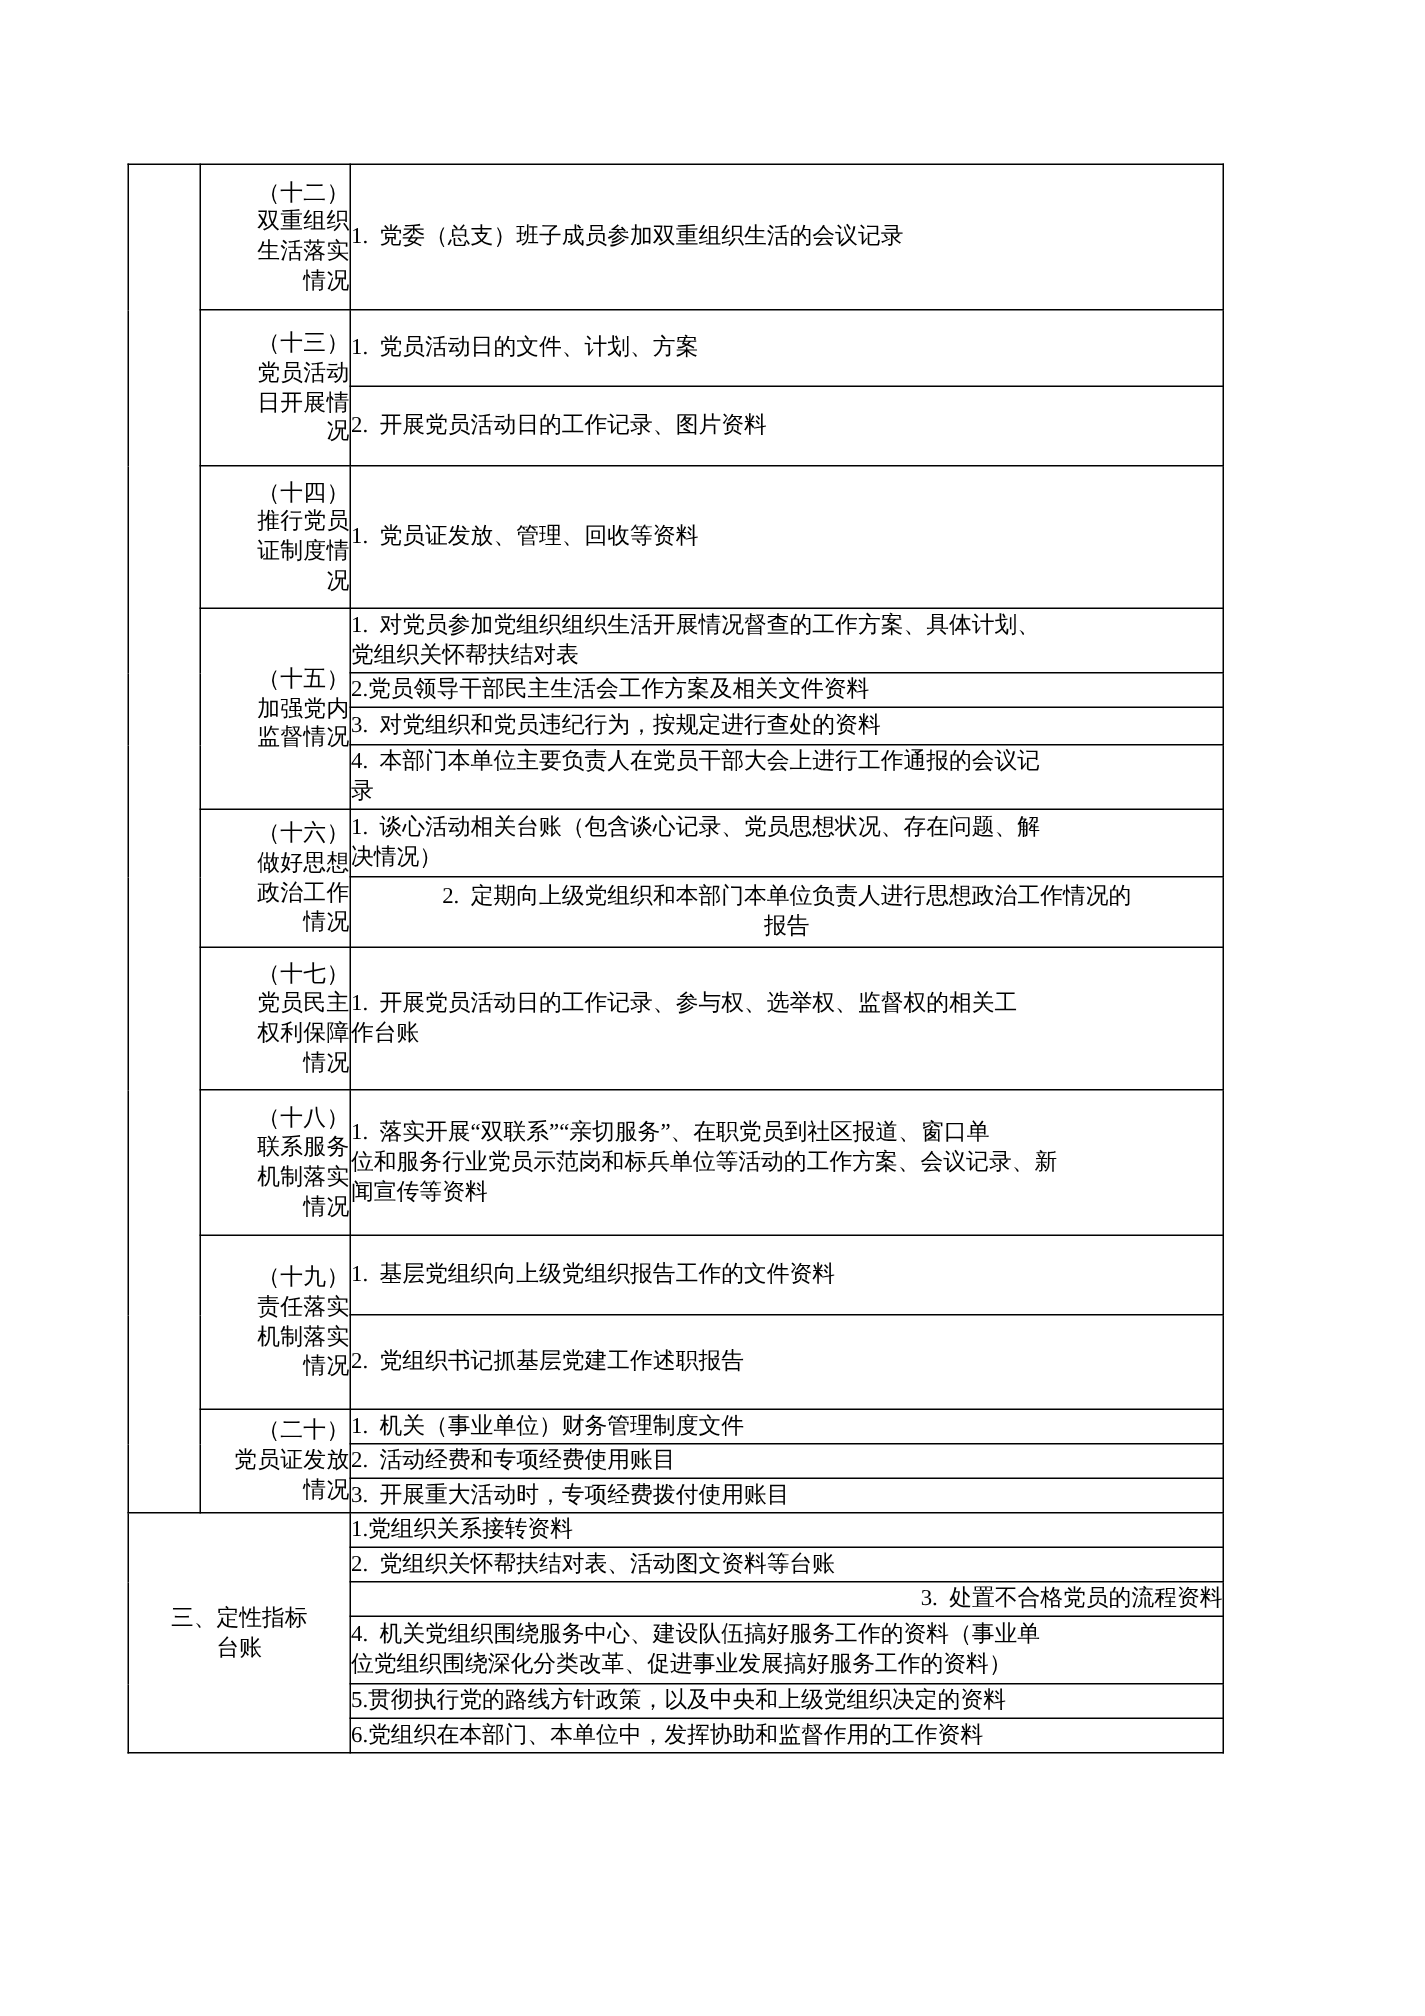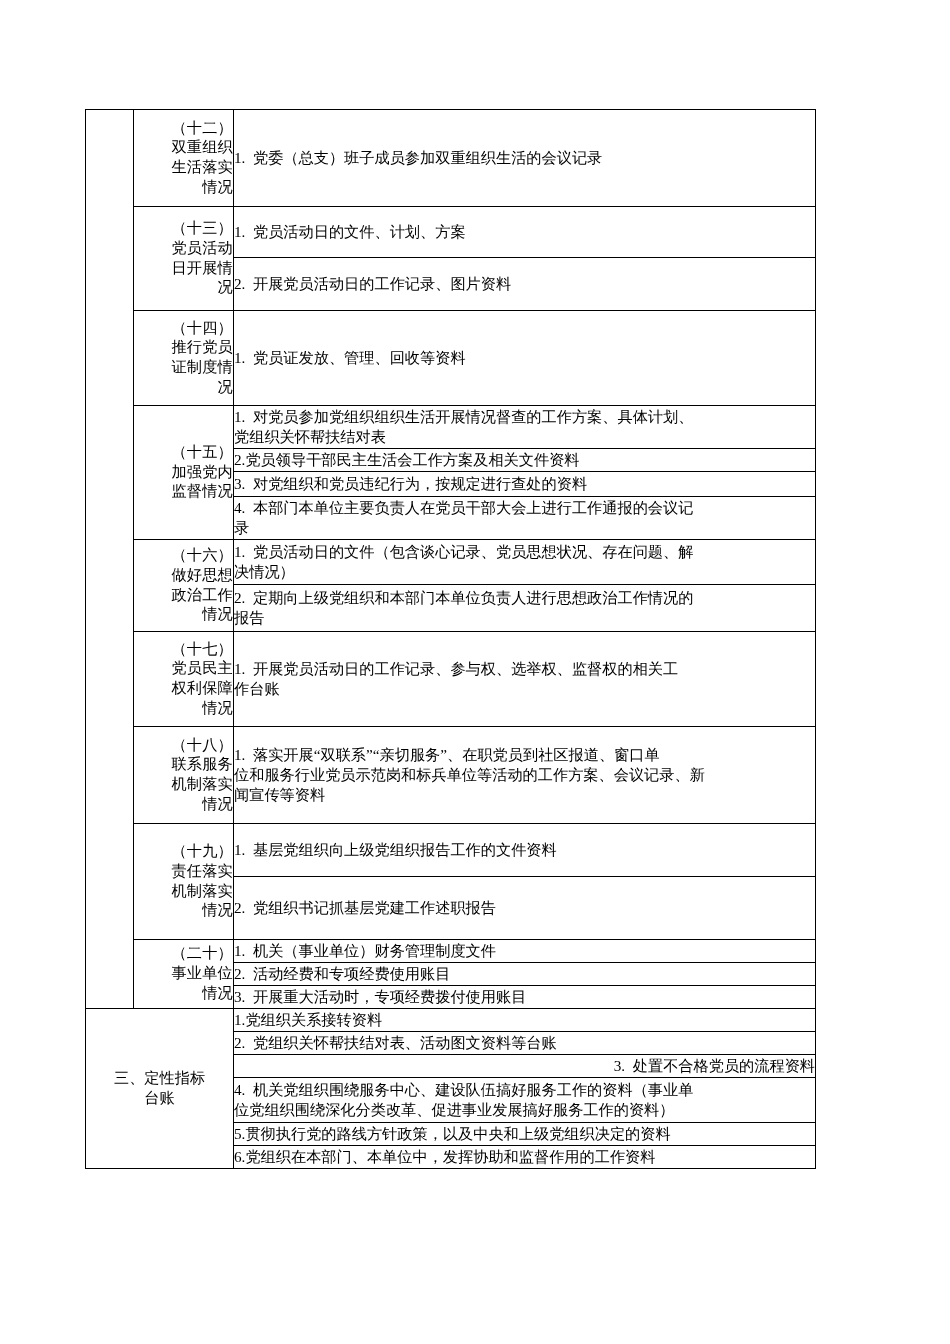--- a/index.html
+++ b/index.html
@@ -150,26 +150,26 @@
           </td>
         </tr>
         <tr>
           <td class="label" rowspan="2">
             <span class="ln">（十六）</span>
             <span class="ln">做好思想</span>
             <span class="ln">政治工作</span>
             <span class="ln">情况</span>
           </td>
           <td class="body" style="height: 44px;">
-            <span class="ln"><span>1.</span><span> </span><span>党员活动日的文件（包含谈心记录、党员思想状况、存在问题、解</span></span>
+            <span class="ln"><span>1.</span><span> </span><span>谈心活动相关台账（包含谈心记录、党员思想状况、存在问题、解</span></span>
             <span class="ln">决情况）</span>
           </td>
         </tr>
         <tr>
-          <td class="body" style="height: 46px;">
+          <td class="body" style="height: 46px; text-align: center;">
             <span class="ln"><span>2.</span><span> </span><span>定期向上级党组织和本部门本单位负责人进行思想政治工作情况的</span></span>
             <span class="ln">报告</span>
           </td>
         </tr>
         <tr>
           <td class="label" rowspan="1">
             <span class="ln">（十七）</span>
             <span class="ln">党员民主</span>
             <span class="ln">权利保障</span>
             <span class="ln">情况</span>
@@ -204,21 +204,21 @@
           </td>
         </tr>
         <tr>
           <td class="body" style="height: 62px;">
             <span class="ln"><span>2.</span><span> </span><span>党组织书记抓基层党建工作述职报告</span></span>
           </td>
         </tr>
         <tr>
           <td class="label" rowspan="3">
             <span class="ln">（二十）</span>
-            <span class="ln">事业单位</span>
+            <span class="ln">党员证发放</span>
             <span class="ln">情况</span>
           </td>
           <td class="body" style="height: 22px;">
             <span class="ln"><span>1.</span><span> </span><span>机关（事业单位）财务管理制度文件</span></span>
           </td>
         </tr>
         <tr>
           <td class="body" style="height: 22px;">
             <span class="ln"><span>2.</span><span> </span><span>活动经费和专项经费使用账目</span></span>
           </td>

